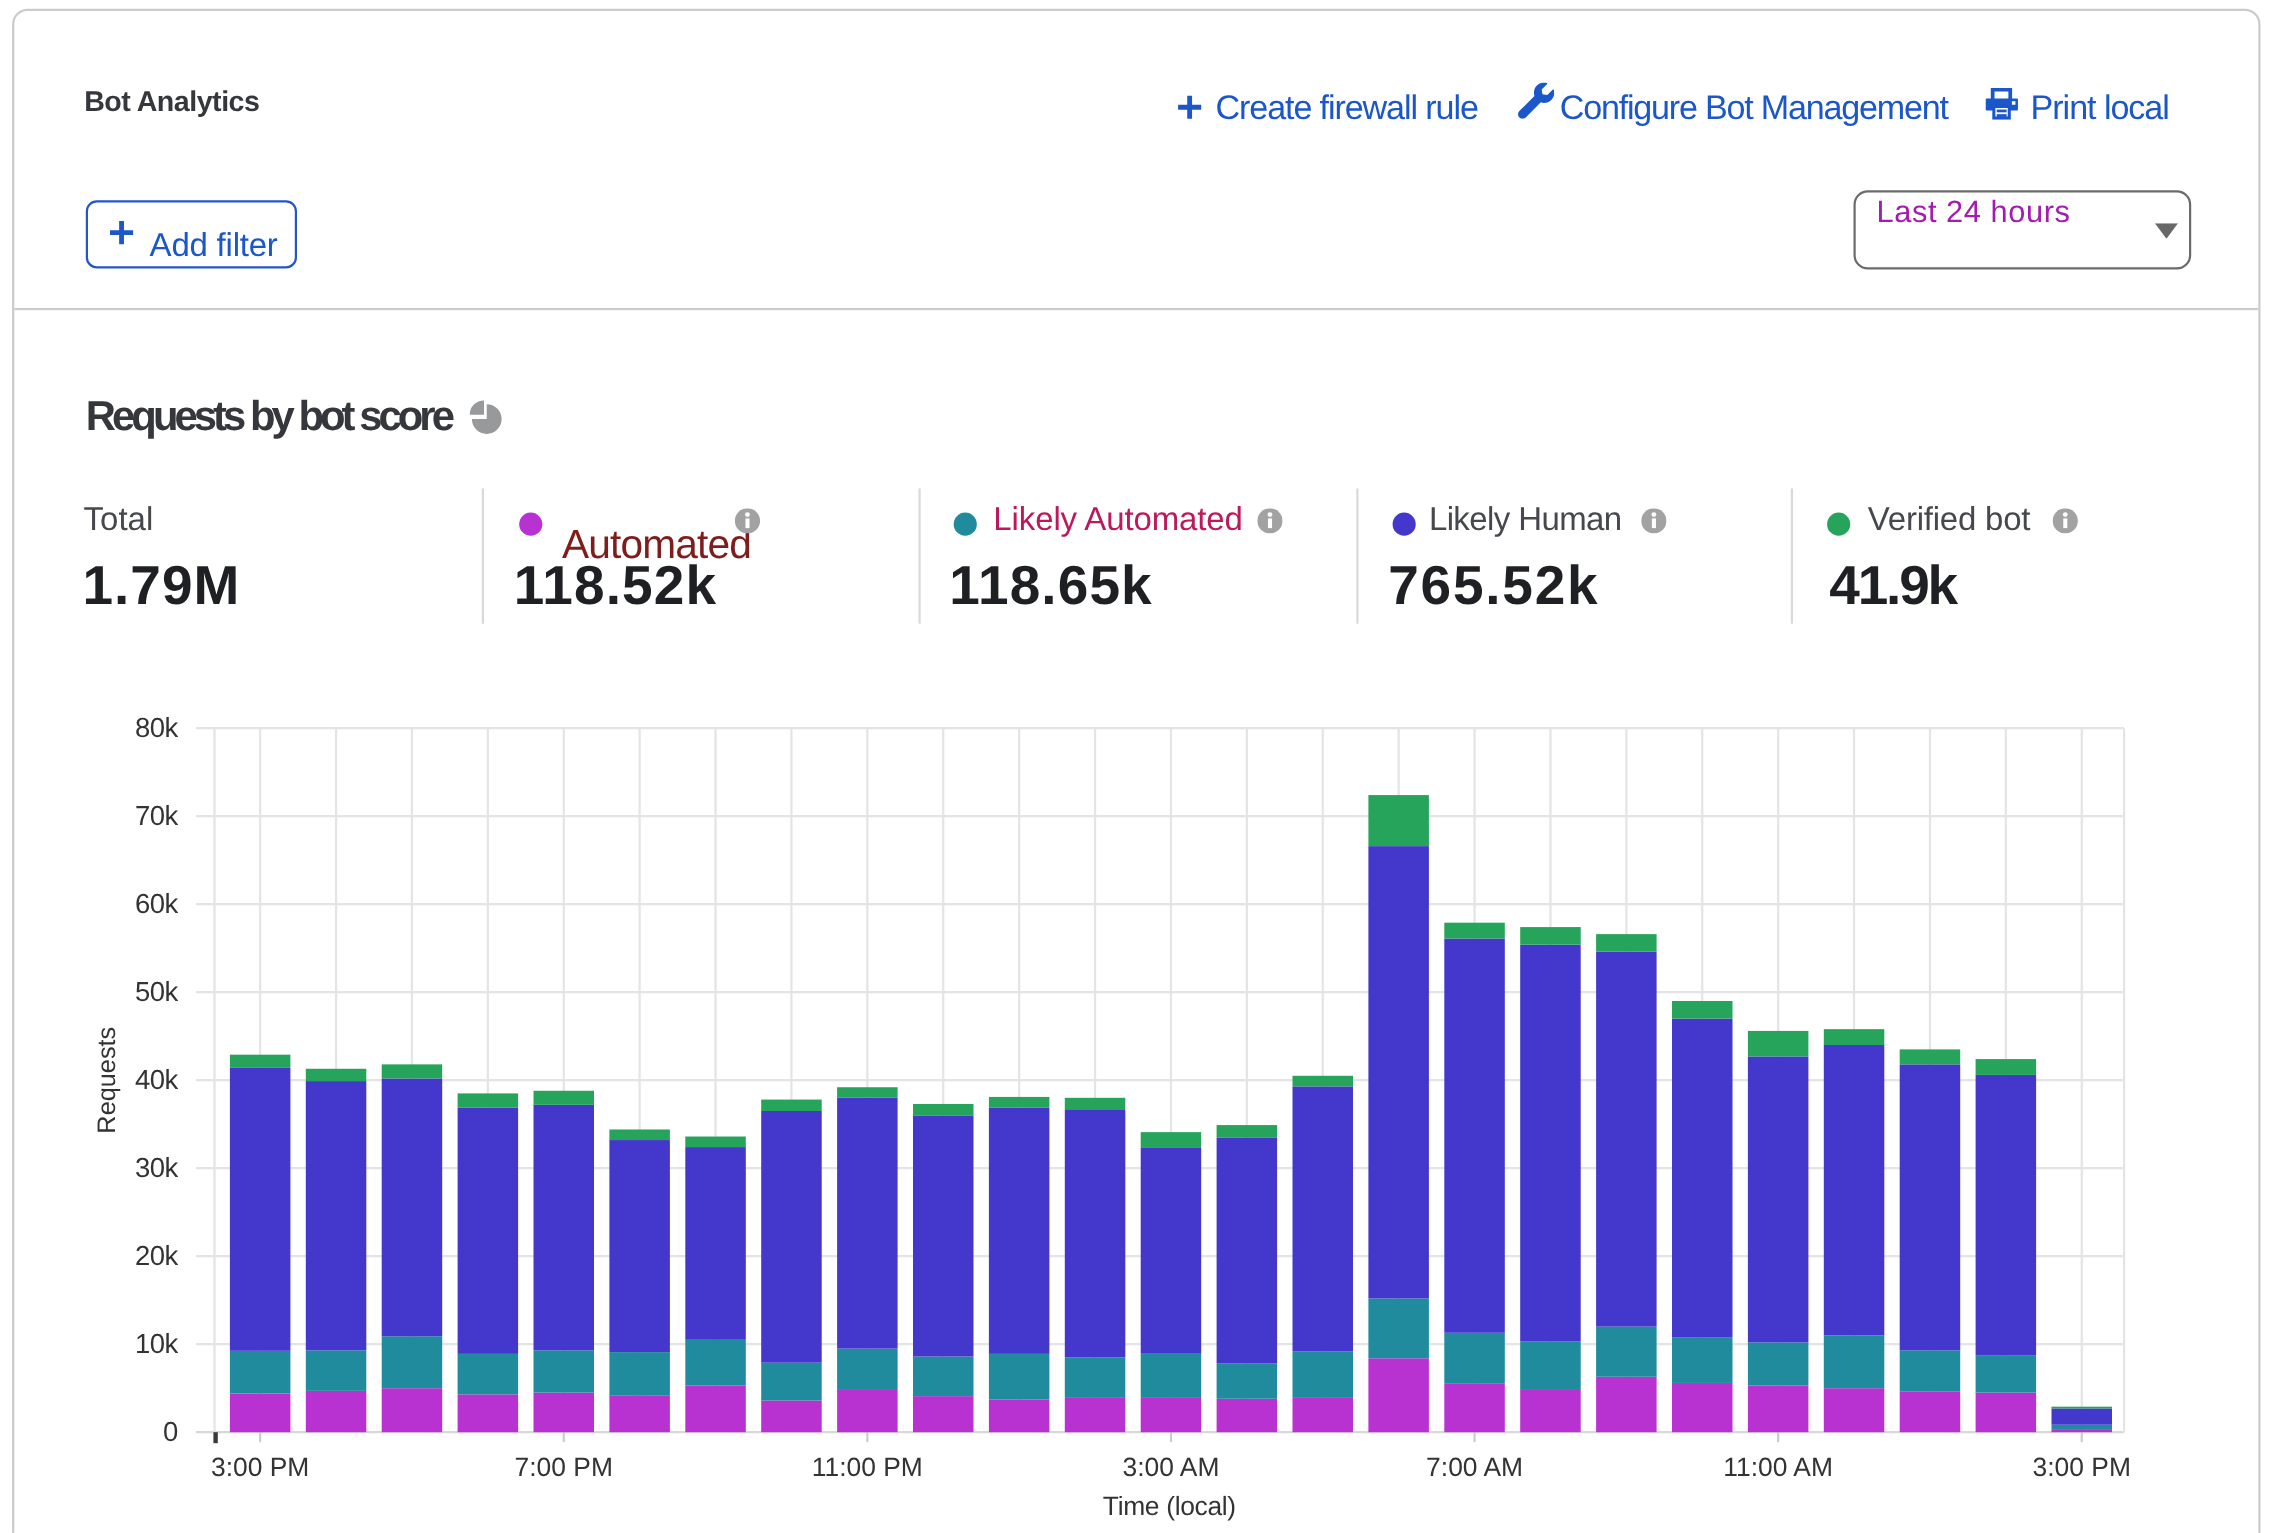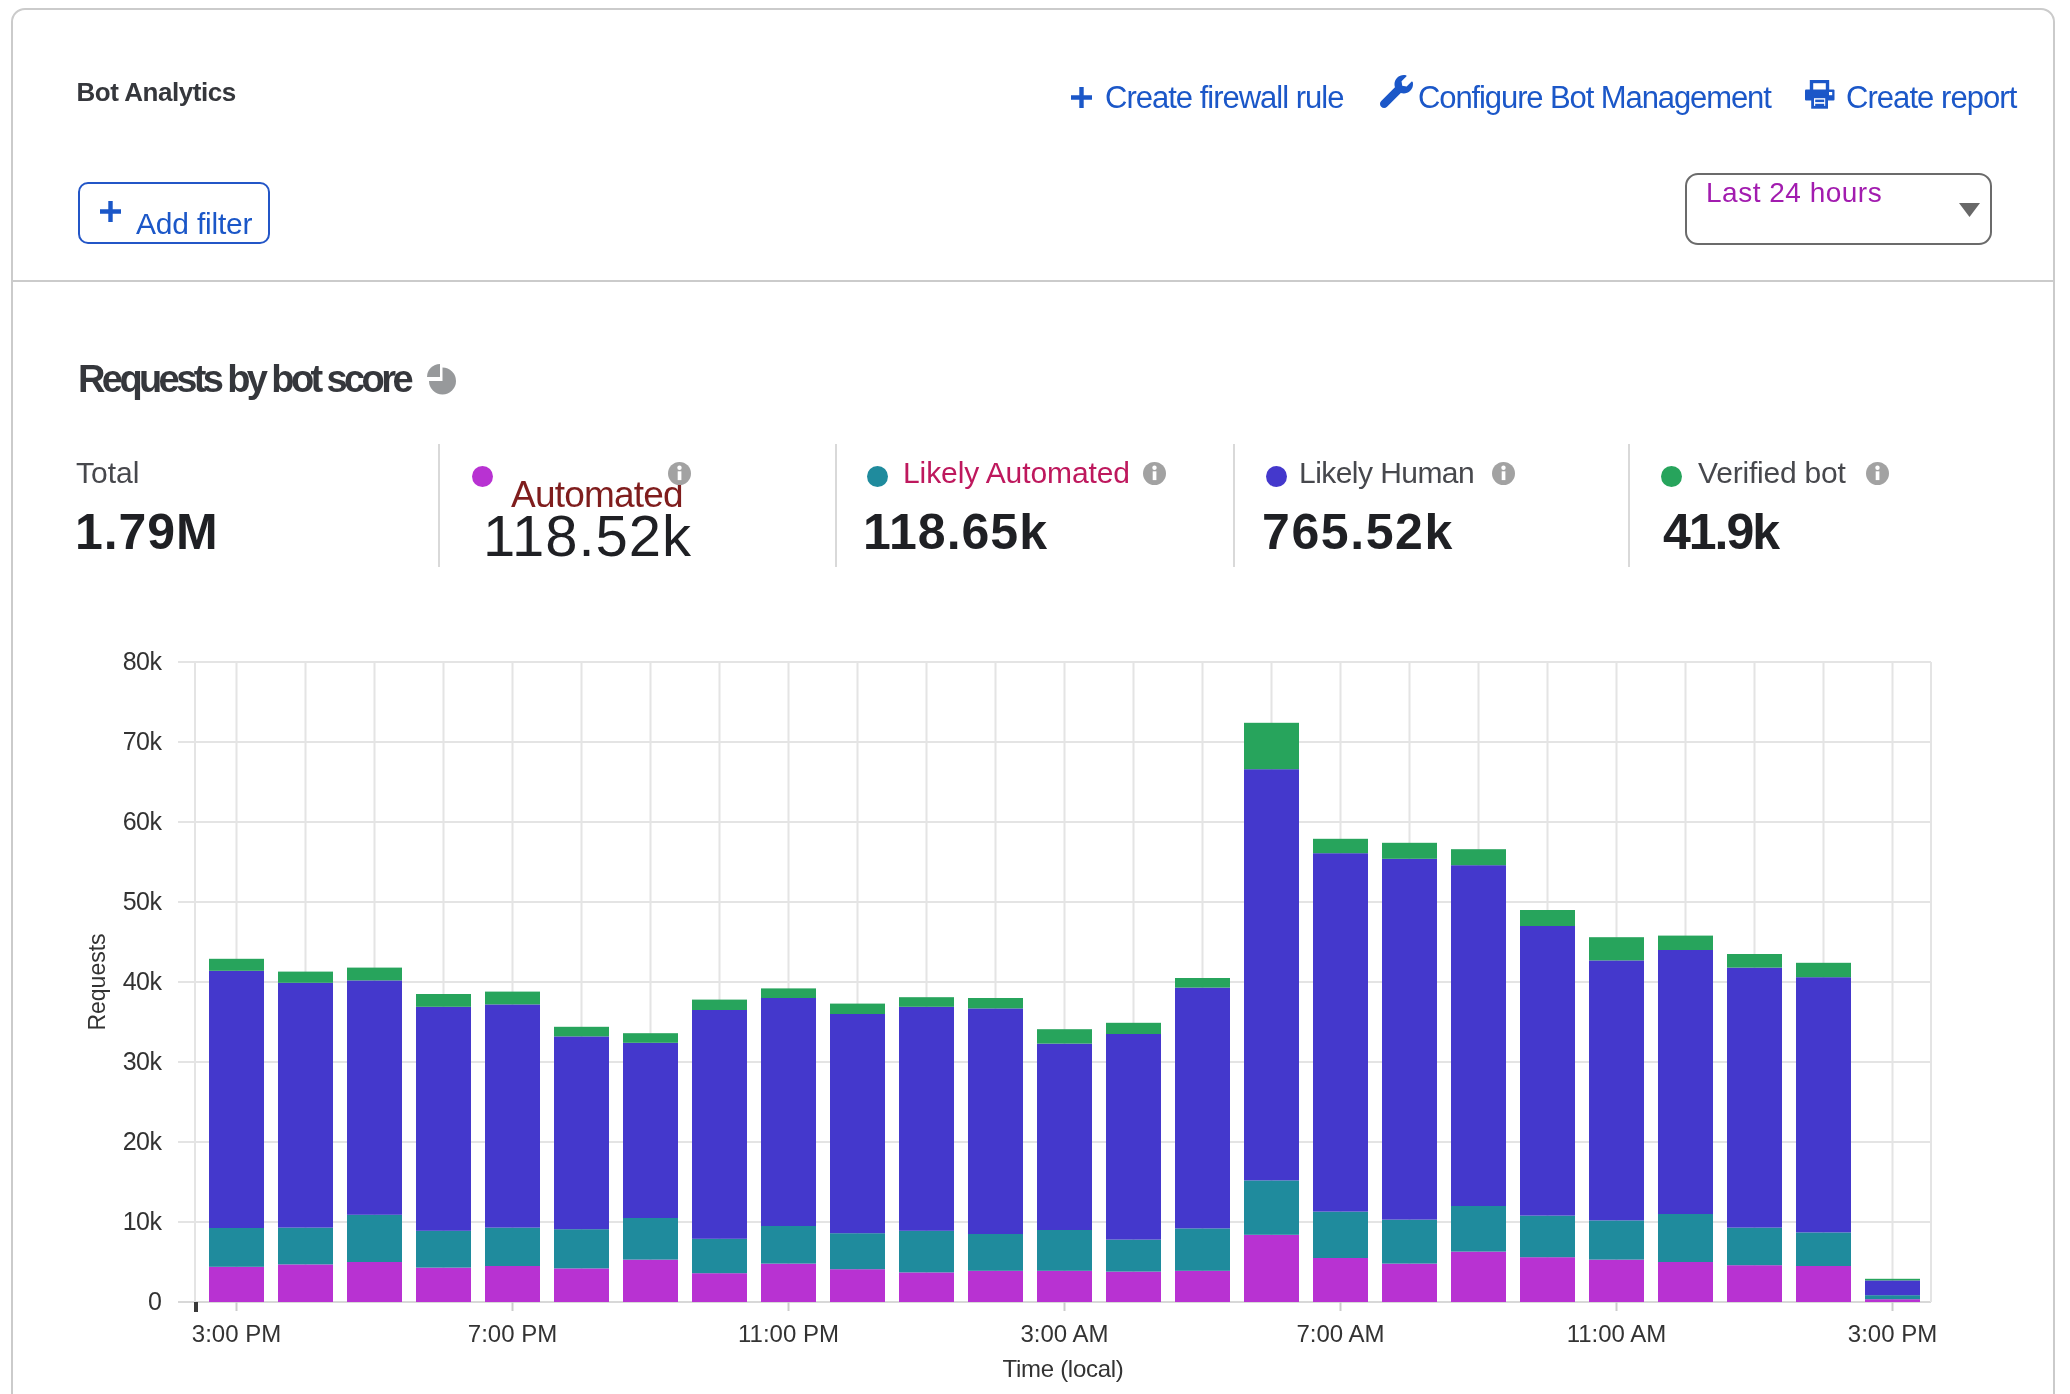--- a/index.html
+++ b/index.html
@@ -19,21 +19,21 @@
   </svg>
 <div class="link" style="left:1418px;top:82px;letter-spacing:-1.1px">Configure Bot Management</div>
 <svg width="30" height="29" viewBox="0 0 30 29" style="position:absolute;left:1805px;top:80px">
 <rect x="6.5" y="1.5" width="16" height="11" fill="none" stroke="#1b57c8" stroke-width="3.4"></rect>
 <rect x="0" y="9.5" width="29.5" height="11" rx="1" fill="#1b57c8"></rect>
 <rect x="24" y="12" width="3.2" height="3.2" fill="#fff"></rect>
 <rect x="7.6" y="16.8" width="14" height="10.5" fill="#fff" stroke="#1b57c8" stroke-width="2.8"></rect>
 <rect x="10.2" y="19.6" width="9" height="2.5" fill="#1b57c8"></rect>
 <rect x="10.2" y="23.8" width="9" height="2.5" fill="#1b57c8"></rect>
 </svg>
-<div class="link" style="left:1846px;top:82px;letter-spacing:-0.95px">Create report</div>
+<div class="link" style="left:1846px;top:82px;letter-spacing:-0.95px">Print local</div>
 
 <div style="position:absolute;left:78px;top:182px;width:192px;height:62px;border:2px solid #2356c7;border-radius:10px"></div>
 <svg width="23" height="23" viewBox="0 0 23 23" style="position:absolute;left:99px;top:200px">
     <path d="M11.5 1v21M1 11.5h21" stroke="#1b57c8" stroke-width="4.4"></path>
   </svg>
 <div class="link" style="left:136px;top:209px;font-size:30px;letter-spacing:-0.2px">Add filter</div>
 
 <div style="position:absolute;left:1685px;top:173px;width:307px;height:72px;border:2px solid #6b6b6b;border-radius:13px"></div>
 <div style="position:absolute;left:1706px;top:179px;font-size:28px;line-height:1;letter-spacing:0.5px;color:#a21caf">Last 24 hours</div>
 <svg width="21" height="14" viewBox="0 0 21 14" style="position:absolute;left:1959px;top:203px">
@@ -48,21 +48,21 @@
 
 <div style="position:absolute;left:76px;top:458px;font-size:30px;line-height:1;letter-spacing:0px;color:#47484d">Total</div>
 <div style="position:absolute;left:75px;top:507px;font-size:50px;line-height:1;font-weight:bold;color:#1f2024;letter-spacing:0.9px">1.79M</div>
 <div style="position:absolute;left:511px;top:476px;font-size:37px;line-height:1;letter-spacing:-0.8px;color:#7f1d1d">Automated</div>
 <span style="position:absolute;left:472px;top:466px;width:21px;height:21px;border-radius:50%;background:#b832d2"></span>
 <svg width="23" height="23" viewBox="0 0 23 23" style="position:absolute;left:668px;top:462px">
     <circle cx="11.5" cy="11.5" r="11.5" fill="#a2a2a2"></circle>
     <rect x="9.7" y="9.3" width="3.7" height="8.8" fill="#fff"></rect>
     <circle cx="11.5" cy="5.8" r="2.2" fill="#fff"></circle>
   </svg>
-<div style="position:absolute;left:483px;top:507px;font-size:58px;line-height:1;font-weight:normal;color:#1f2024;letter-spacing:1.0px">118.52k</div>
+<div style="position:absolute;left:467px;top:507px;font-size:50px;line-height:1;font-weight:bold;color:#1f2024;letter-spacing:1.0px">118.52k</div>
 <div style="position:absolute;left:903px;top:458px;font-size:30px;line-height:1;letter-spacing:-0.1px;color:#be185d">Likely Automated</div>
 <span style="position:absolute;left:867px;top:466px;width:21px;height:21px;border-radius:50%;background:#1f8b9d"></span>
 <svg width="23" height="23" viewBox="0 0 23 23" style="position:absolute;left:1143px;top:462px">
     <circle cx="11.5" cy="11.5" r="11.5" fill="#a2a2a2"></circle>
     <rect x="9.7" y="9.3" width="3.7" height="8.8" fill="#fff"></rect>
     <circle cx="11.5" cy="5.8" r="2.2" fill="#fff"></circle>
   </svg>
 <div style="position:absolute;left:863px;top:507px;font-size:50px;line-height:1;font-weight:bold;color:#1f2024;letter-spacing:1.0px">118.65k</div>
 <div style="position:absolute;left:1299px;top:458px;font-size:30px;line-height:1;letter-spacing:-0.55px;color:#47484d">Likely Human</div>
 <span style="position:absolute;left:1266px;top:466px;width:21px;height:21px;border-radius:50%;background:#4438cc"></span>

